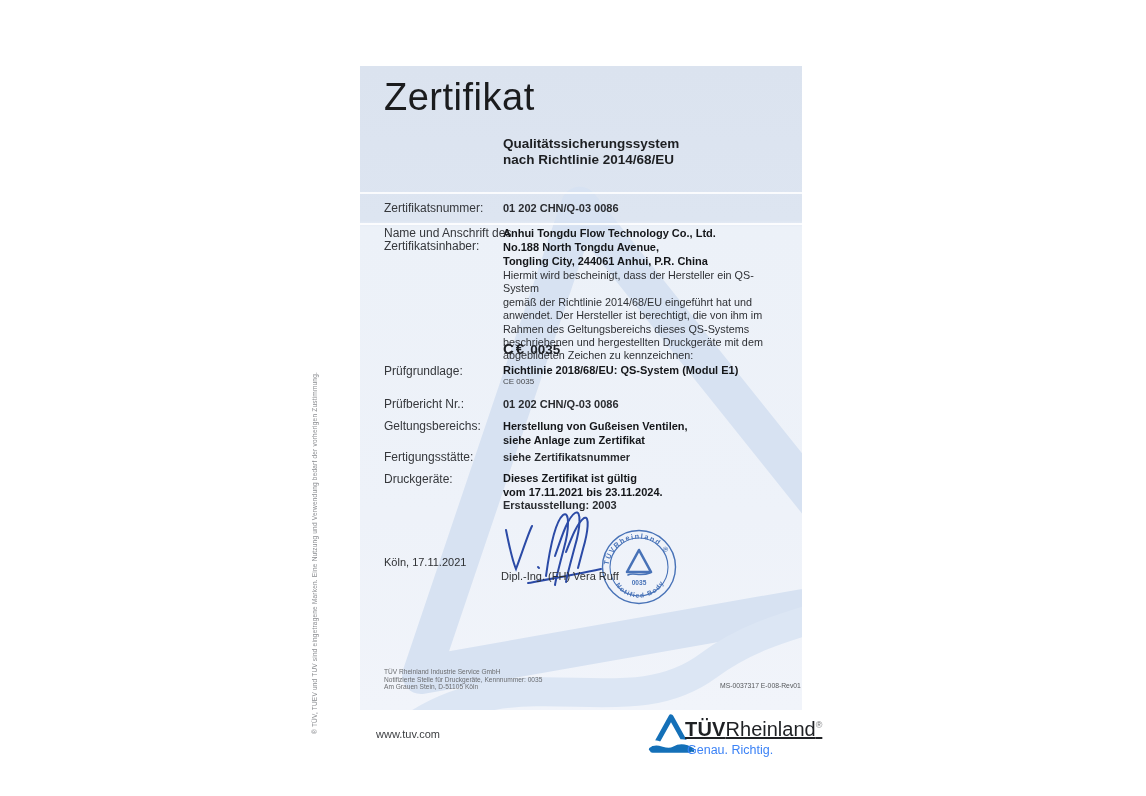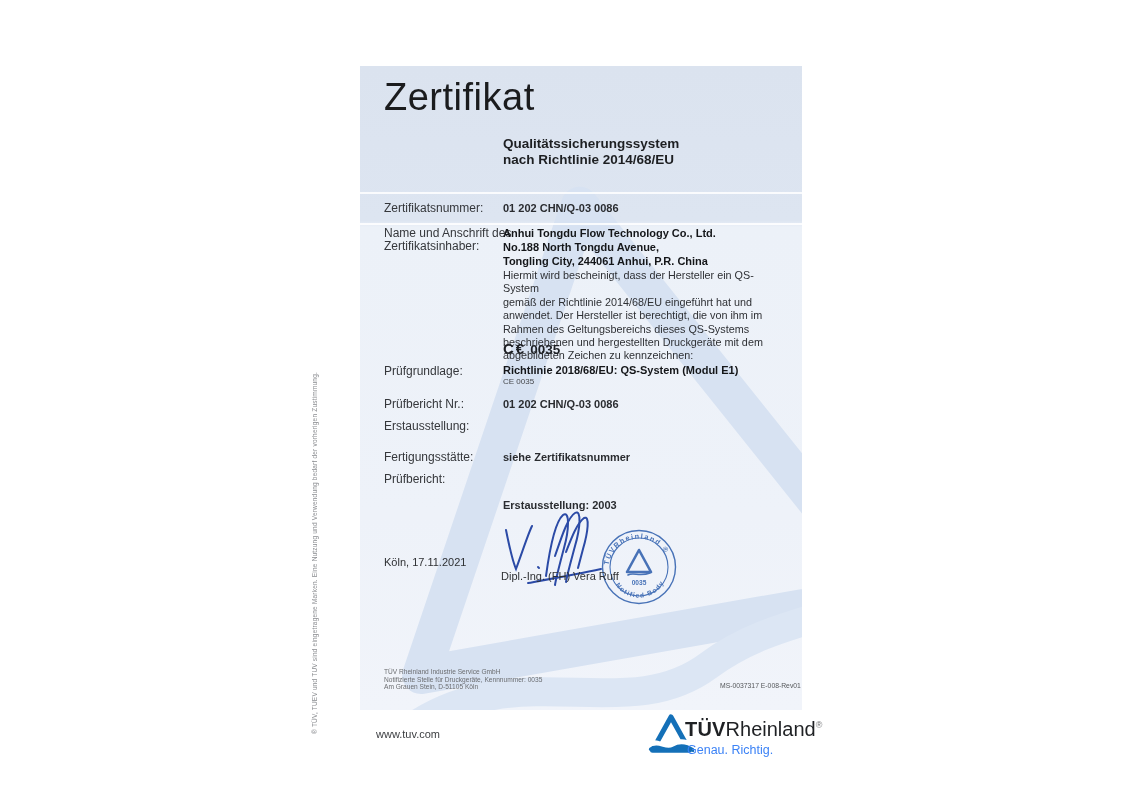--- a/index.html
+++ b/index.html
@@ -36,21 +36,21 @@
 
   .sig-svg { position: absolute; left: 138px; top: 438px; width: 126px; height: 92px; }
   .stamp { position: absolute; left: 240px; top: 462px; width: 78px; height: 78px; opacity: 0.92; }
   .place-date { position: absolute; left: 24px; top: 490px; font-size: 11px; color: #2e3033; }
   .signer { position: absolute; left: 141px; top: 504px; font-size: 11px; color: #2e3033; }
 
   .issuer { position: absolute; left: 24px; top: 602px; font-size: 6.6px; color: #6b6d70; line-height: 7.6px; white-space: pre-line; }
   .doc-code { position: absolute; left: 360px; top: 616px; font-size: 6.8px; color: #55575a; }
 
   .website { position: absolute; left: 368px; top: 728px; font-size: 11px; color: #3c3e41; text-align: right; }
-  .brand { position: absolute; left: 677px; top: 718px; font-size: 20px; color: #1f2124; white-space: nowrap; }
+  .brand { position: absolute; left: 677px; top: 718px; font-size: 20px; color: #1f2124; white-space: nowrap; text-decoration: underline; }
   .brand .b-tuv { font-weight: 700; letter-spacing: 0.2px; }
   .brand .b-rh { font-weight: 400; }
   .brand .b-reg { font-size: 9px; color: #6f7174; vertical-align: super; }
   .tagline { position: absolute; left: 679px; top: 743px; font-size: 12.5px; color: #3b82f6; }
   .logo-svg { position: absolute; left: 640px; top: 712px; width: 46px; height: 45px; }
 
   .side-note {
     position: absolute; left: 303px; top: 734px;
     transform: rotate(-90deg); transform-origin: 0 0;
     width: 350px; font-size: 6.5px; color: #8a8c90; letter-spacing: 0.2px; white-space: nowrap;
@@ -97,26 +97,30 @@
       <span class="ce-glyph">C€</span><span class="ce-num">0035</span>
     </div>
 
     <div class="lbl" style="top:299px">Prüfgrundlage:</div>
     <div class="val bold" style="top:298px">Richtlinie 2018/68/EU: QS-System (Modul E1)</div>
     <div class="sub-small" style="top:311px">CE 0035</div>
 
     <div class="lbl" style="top:332px">Prüfbericht Nr.:</div>
     <div class="val" style="top:332px">01 202 CHN/Q-03 0086</div>
 
-    <div class="lbl" style="top:354px">Erstausstellung:</div>
+    <div class="lbl" style="top:354px">Geltungsbereichs:</div>
+    <div class="val multiline bold" style="top:353px">Herstellung von Gußeisen Ventilen,
+siehe Anlage zum Zertifikat</div>
 
     <div class="lbl" style="top:385px">Fertigungsstätte:</div>
     <div class="val" style="top:385px">siehe Zertifikatsnummer</div>
 
-    <div class="lbl" style="top:407px">Prüfbericht:</div>
+    <div class="lbl" style="top:407px">Druckgeräte:</div>
+    <div class="val multiline bold" style="top:406px;line-height:13.5px">Dieses Zertifikat ist gültig
+vom 17.11.2021 bis 23.11.2024.</div>
     <div class="val" style="top:433px">Erstausstellung: 2003</div>
 
     <svg class="sig-svg" viewBox="0 0 126 92" aria-hidden="true">
       <g fill="none" stroke="#2b4aa6" stroke-width="2" stroke-linecap="round">
         <path d="M 8 26 C 10 36 14 56 18 65 C 24 49 30 30 34 22"></path>
         <path d="M 40 63 L 41 64"></path>
         <path d="M 48 72 C 51 50 57 18 65 11 C 72 6 71 26 66 44 C 62 59 58 74 57 81"></path>
         <path d="M 57 52 C 62 38 69 14 77 9 C 84 5 82 25 77 42 C 73 57 69 71 68 78"></path>
         <path d="M 68 48 C 73 35 79 19 86 14 C 92 11 90 28 85 45 L 80 64"></path>
         <path d="M 30 79 C 52 75 80 70 103 65"></path>

